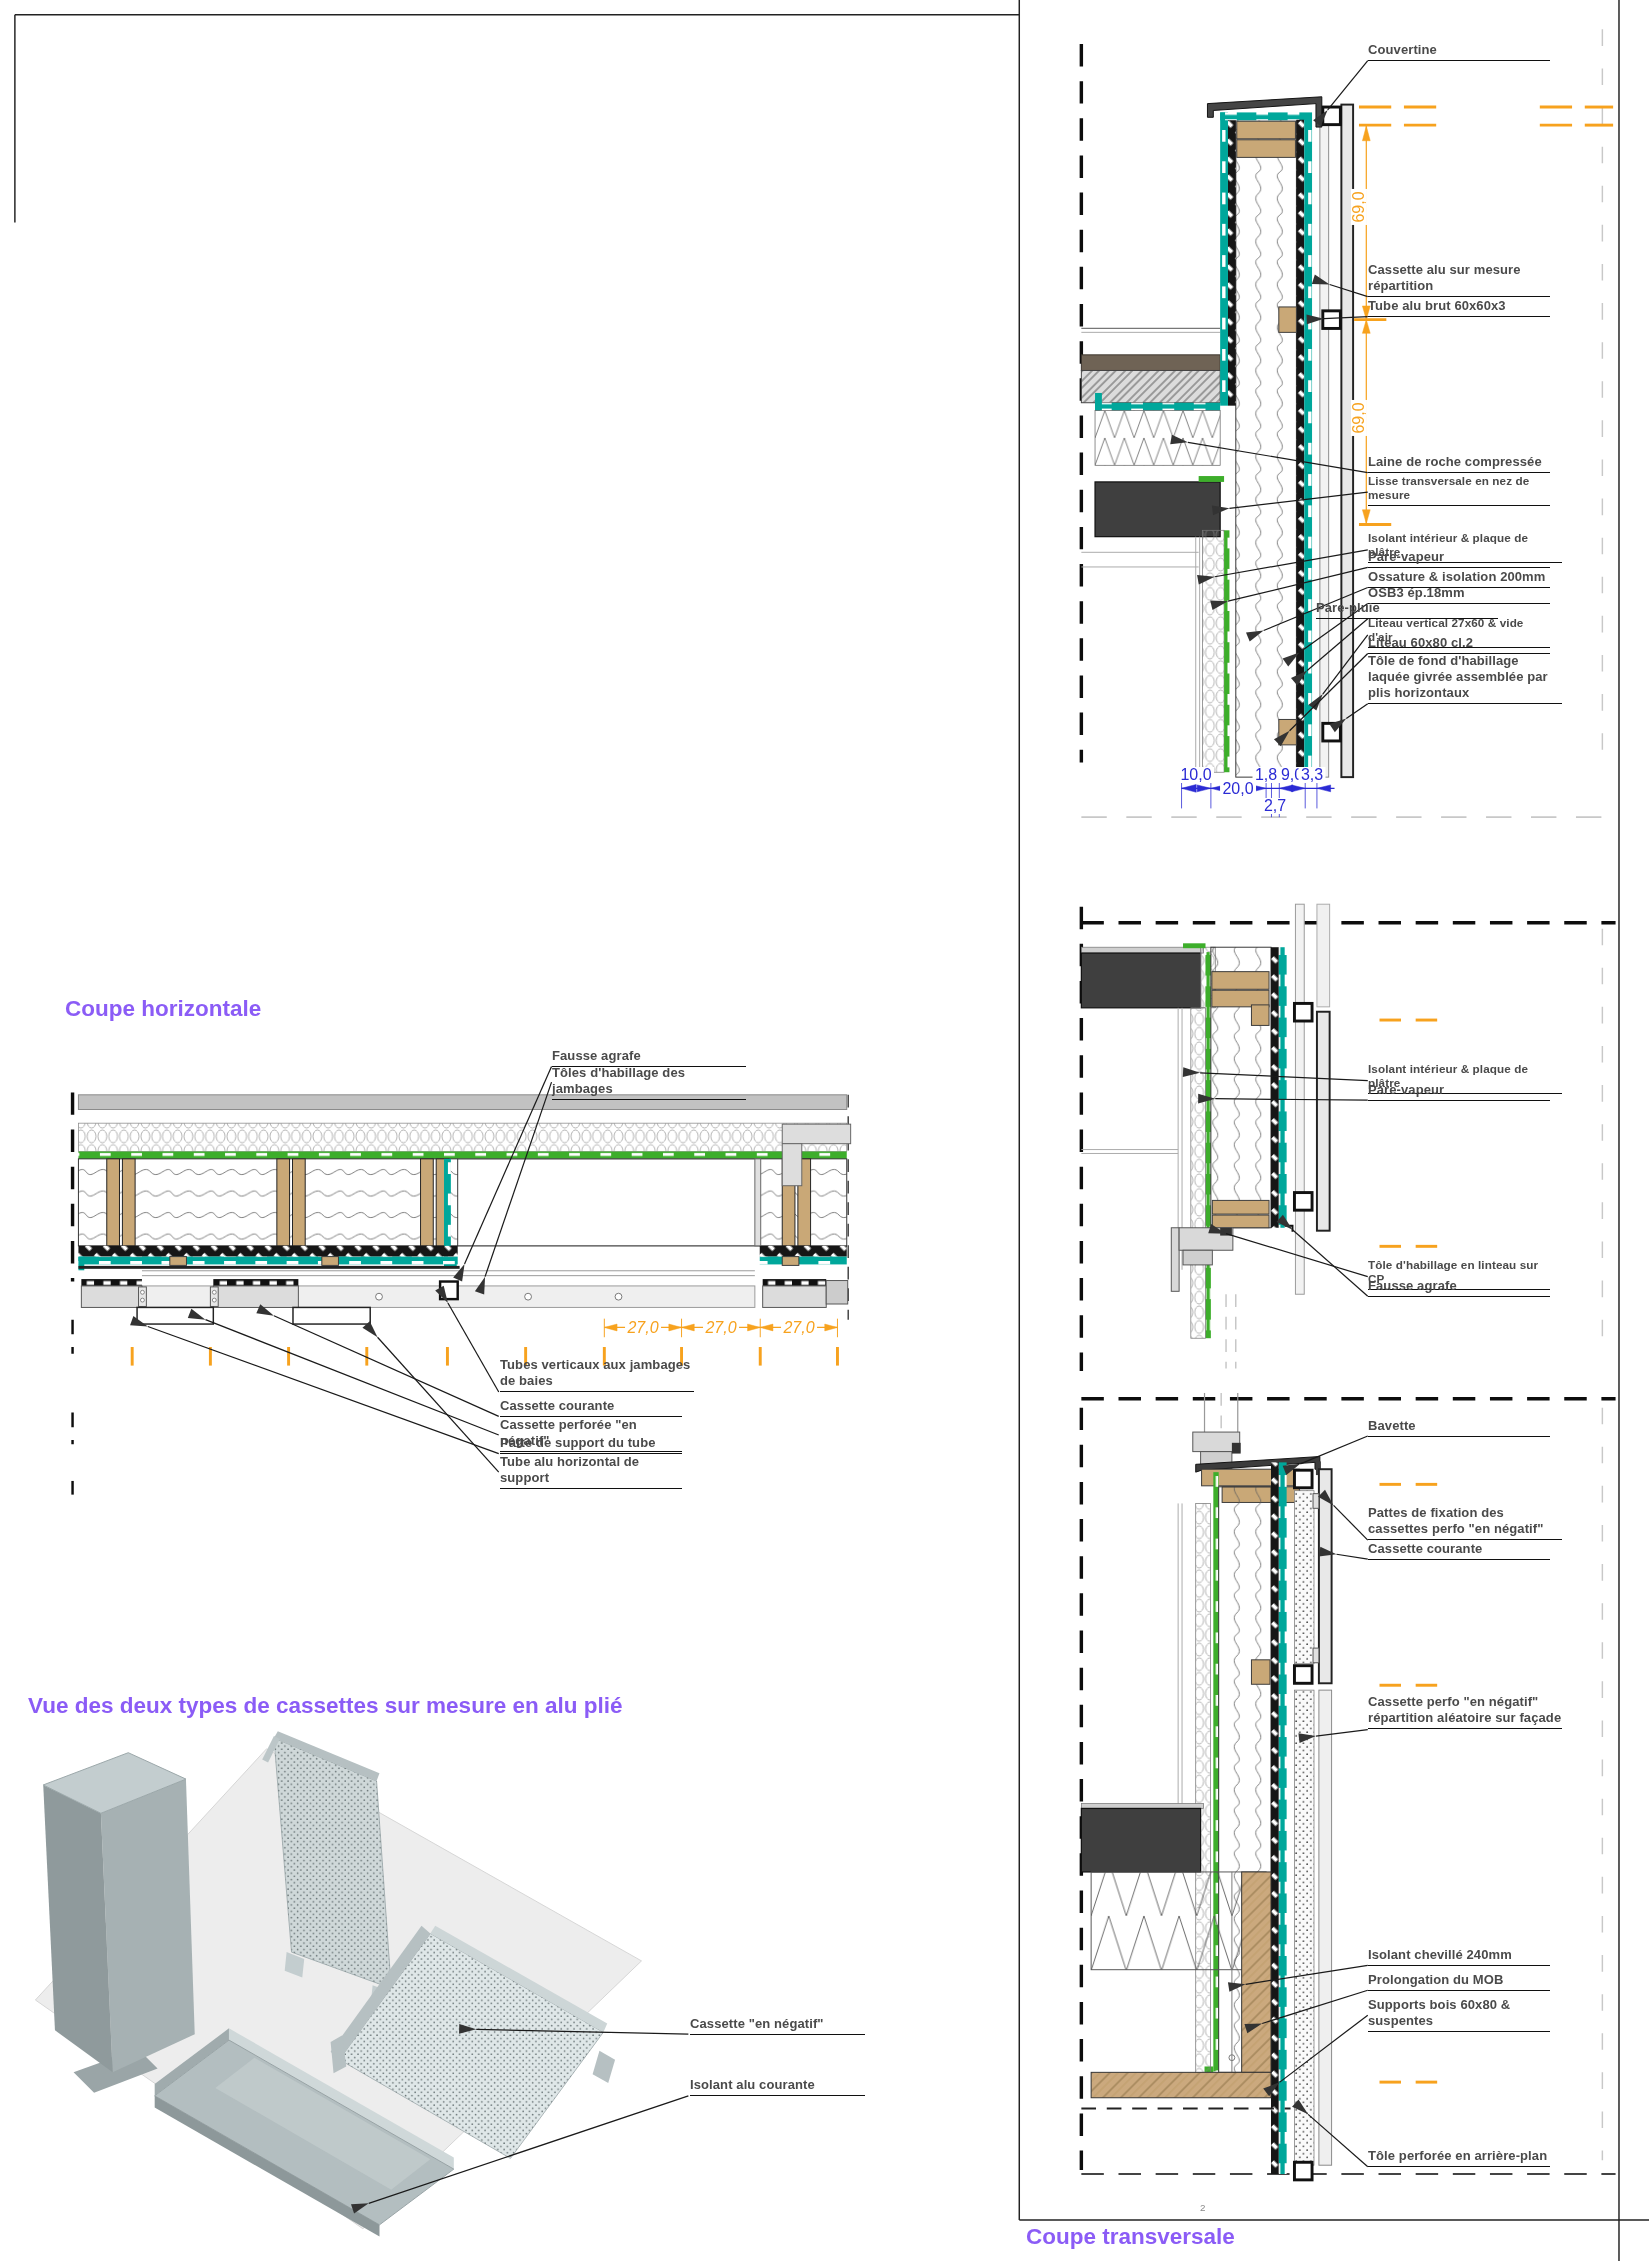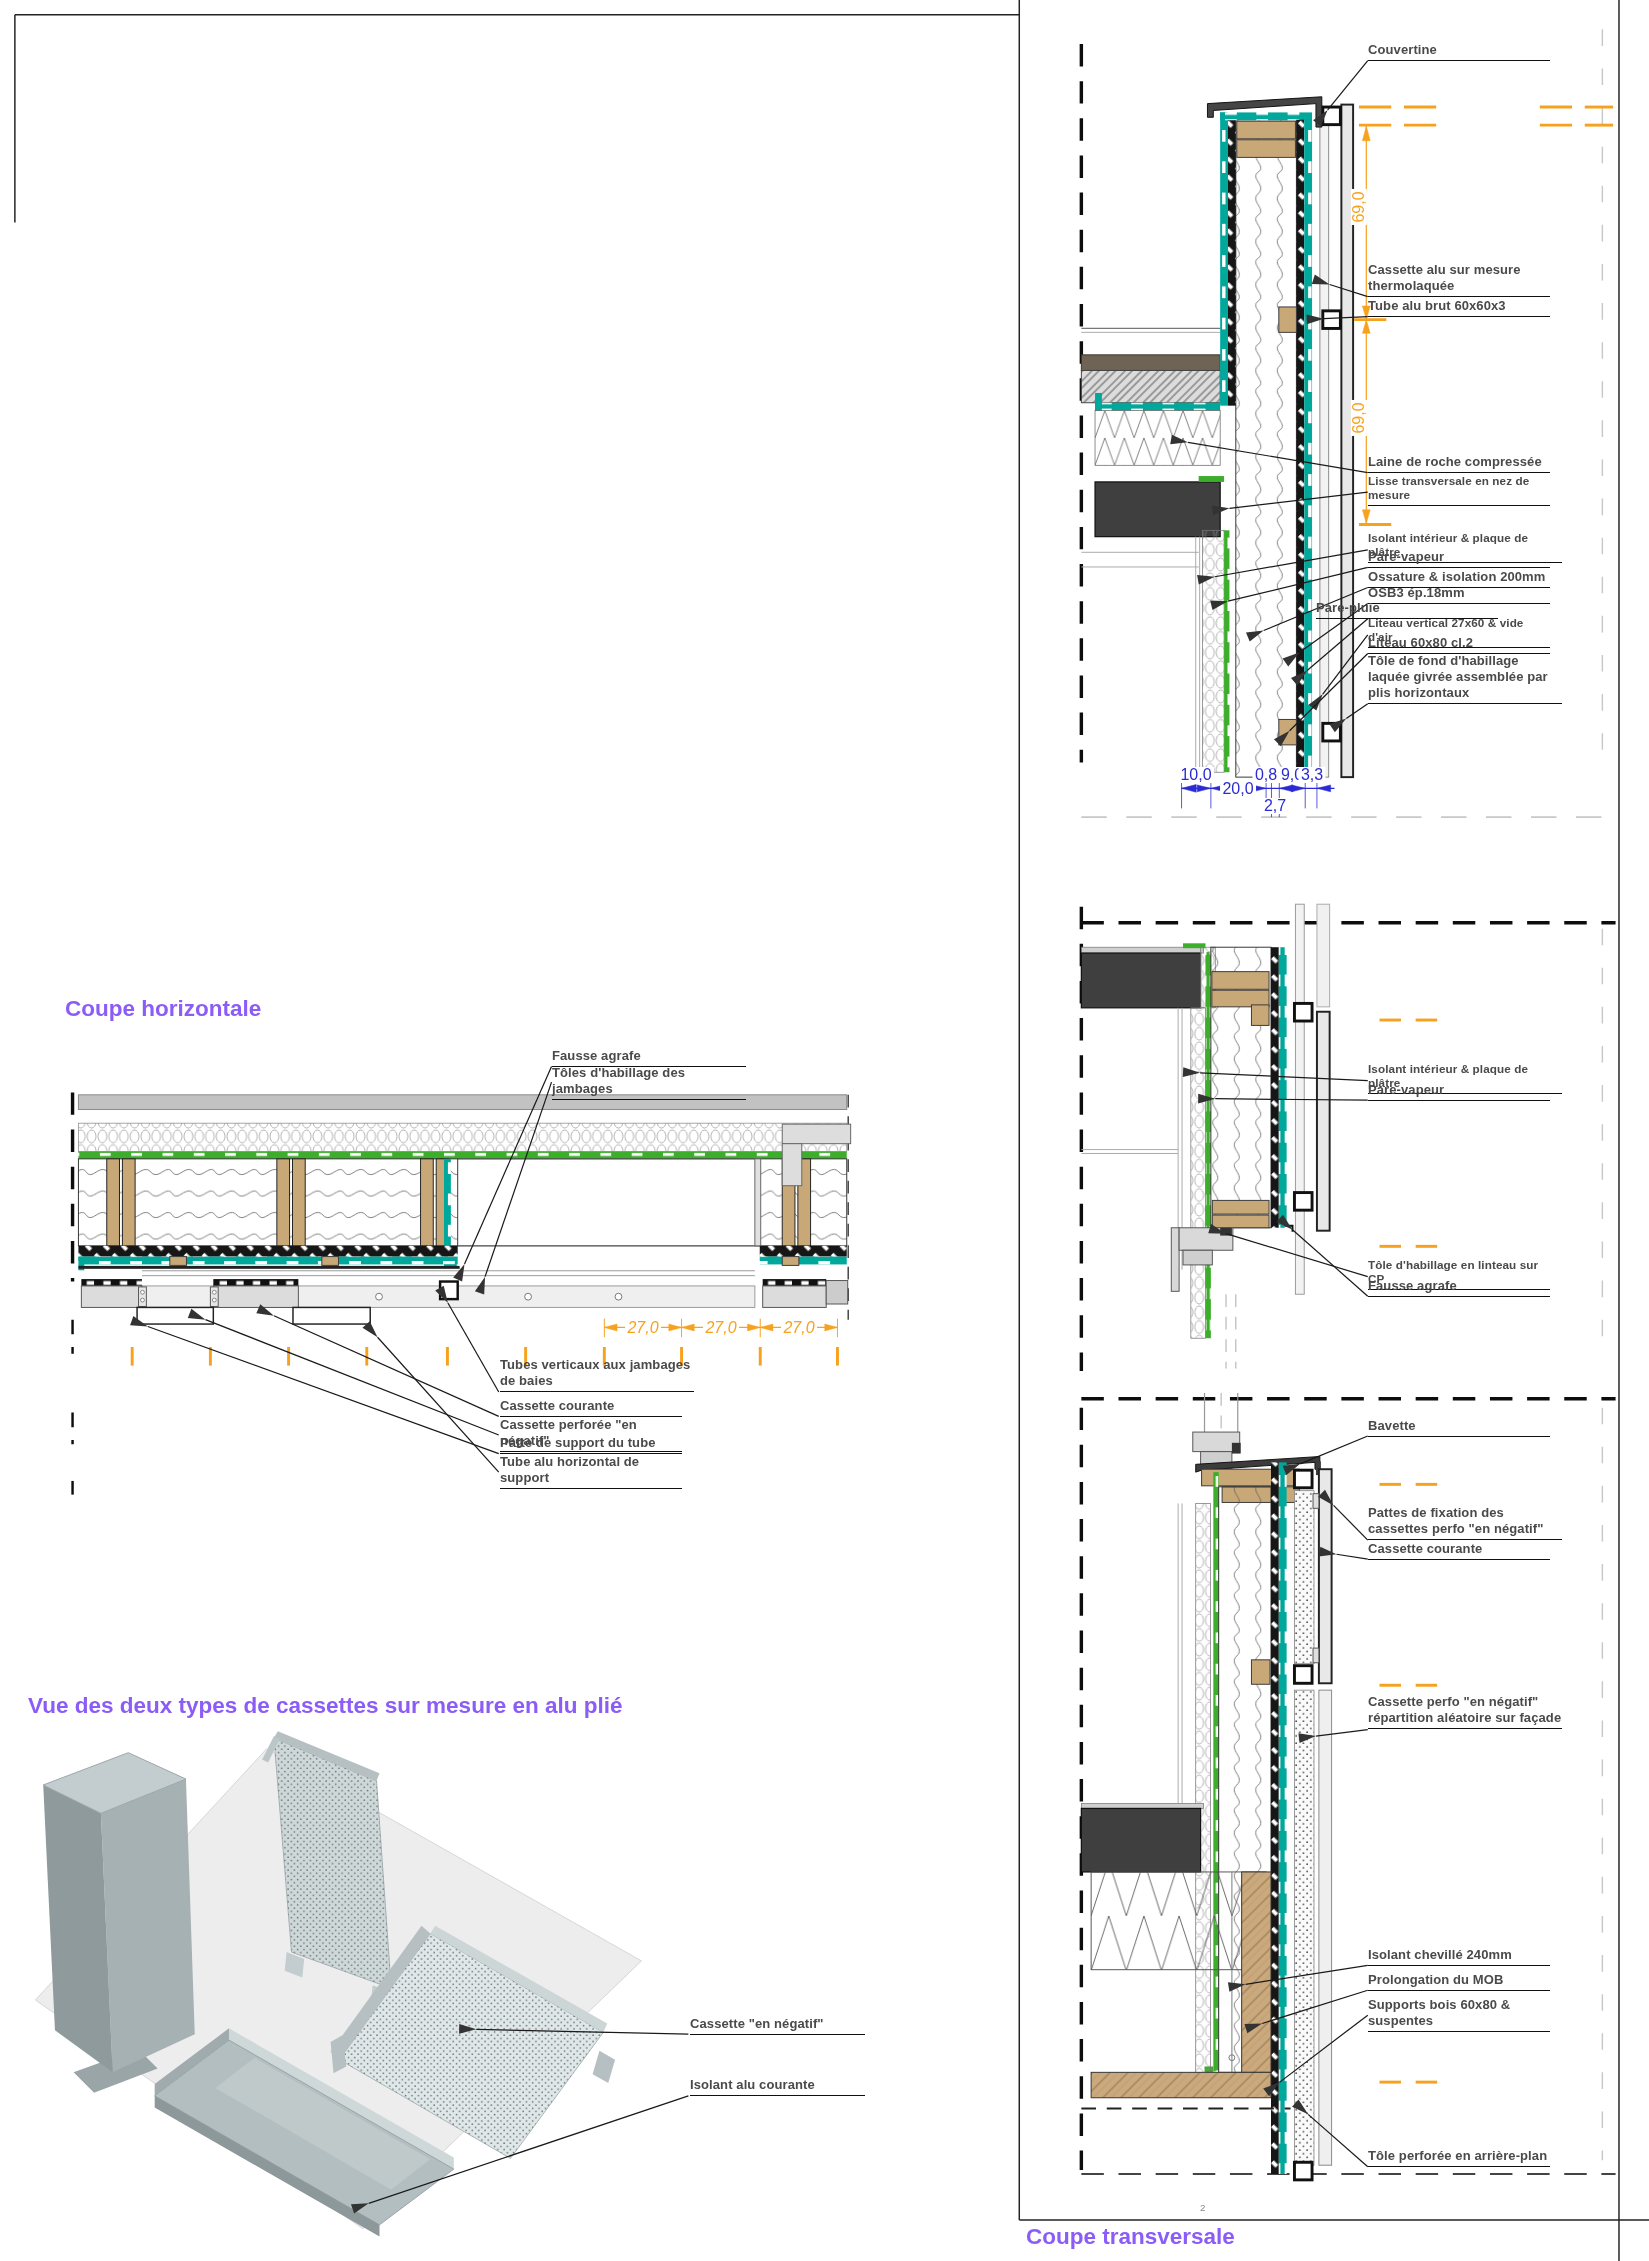--- a/index.html
+++ b/index.html
@@ -456,21 +456,21 @@
     <path d="M1408,4288 L754,4508" marker-end="url(#arr)"></path>
   </g>
 </svg>
 
 <div class="title" style="left:65px;top:997px">Coupe horizontale</div>
 <div class="title" style="left:28px;top:1694px">Vue des deux types de cassettes sur mesure en alu plié</div>
 <div class="title" style="left:1026px;top:2225px">Coupe transversale</div>
 <div class="pagemark" style="left:1200px;top:2202px">2</div>
 
 <div class="lbl" style="left:1368px;top:42px">Couvertine</div>
-<div class="lbl" style="left:1368px;top:262px">Cassette alu sur mesure thermolaquée</div>
+<div class="lbl" style="left:1368px;top:262px">Cassette alu sur mesure répartition</div>
 <div class="lbl" style="left:1368px;top:298px">Tube alu brut 60x60x3</div>
 <div class="lbl" style="left:1368px;top:454px">Laine de roche compressée</div>
 <div class="lbl sm" style="left:1368px;top:474px">Lisse transversale en nez de mesure</div>
 <div class="lbl sm w400" style="left:1368px;top:531px">Isolant intérieur &amp; plaque de plâtre</div>
 <div class="lbl" style="left:1368px;top:549px">Pare-vapeur</div>
 <div class="lbl" style="left:1368px;top:569px">Ossature &amp; isolation 200mm</div>
 <div class="lbl" style="left:1368px;top:585px">OSB3 ép.18mm</div>
 <div class="lbl" style="left:1316px;top:600px">Pare-pluie</div>
 <div class="lbl sm" style="left:1368px;top:616px">Liteau vertical 27x60 &amp; vide d'air</div>
 <div class="lbl" style="left:1368px;top:635px">Liteau 60x80 cl.2</div>
@@ -496,21 +496,21 @@
 <div class="lbl" style="left:500px;top:1398px">Cassette courante</div>
 <div class="lbl" style="left:500px;top:1417px">Cassette perforée "en négatif"</div>
 <div class="lbl" style="left:500px;top:1435px">Patte de support du tube</div>
 <div class="lbl" style="left:500px;top:1454px">Tube alu horizontal de support</div>
 
 <div class="lbl" style="left:690px;top:2016px;width:175px">Cassette "en négatif"</div>
 <div class="lbl" style="left:690px;top:2077px;width:175px">Isolant alu courante</div>
 
 <div class="dim blue" style="left:1196px;top:767px">10,0</div>
 <div class="dim blue" style="left:1238px;top:781px">20,0</div>
-<div class="dim blue" style="left:1266px;top:767px">0,8</div>
+<div class="dim blue" style="left:1266px;top:767px">1,8</div>
 <div class="dim blue" style="left:1275px;top:798px">2,7</div>
 <div class="dim blue" style="left:1292px;top:767px">9,0</div>
 <div class="dim blue" style="left:1312px;top:767px">3,3</div>
 <div class="vdim" style="left:1341px;top:199px">69,0</div>
 <div class="vdim" style="left:1341px;top:410px">69,0</div>
 <div class="dim orange" style="left:643px;top:1320px">27,0</div>
 <div class="dim orange" style="left:721px;top:1320px">27,0</div>
 <div class="dim orange" style="left:799px;top:1320px">27,0</div>
 
 </div>

